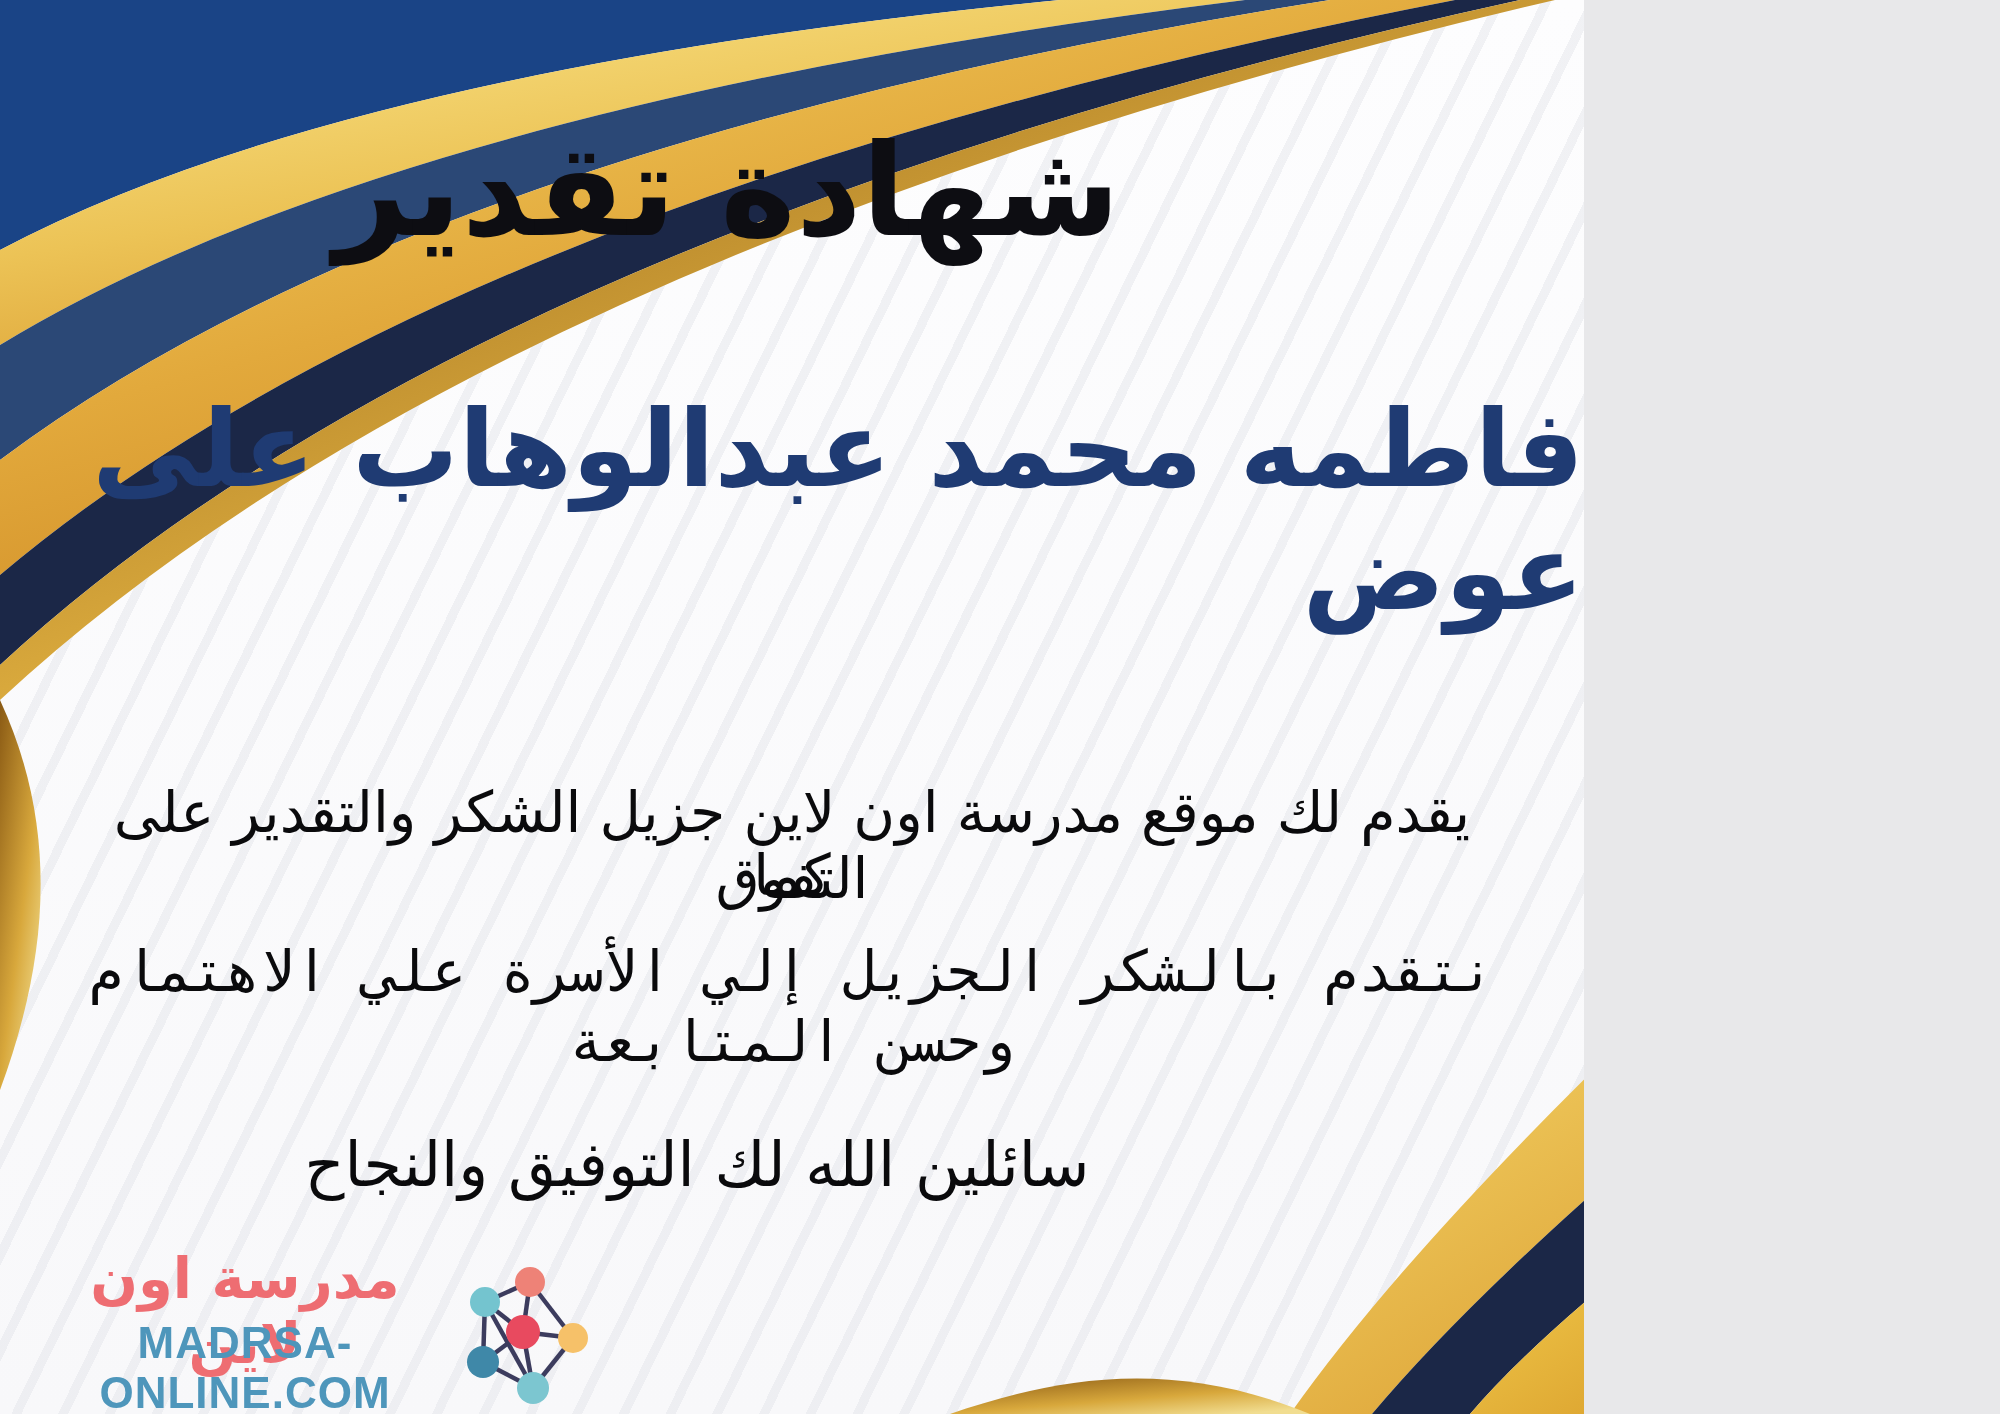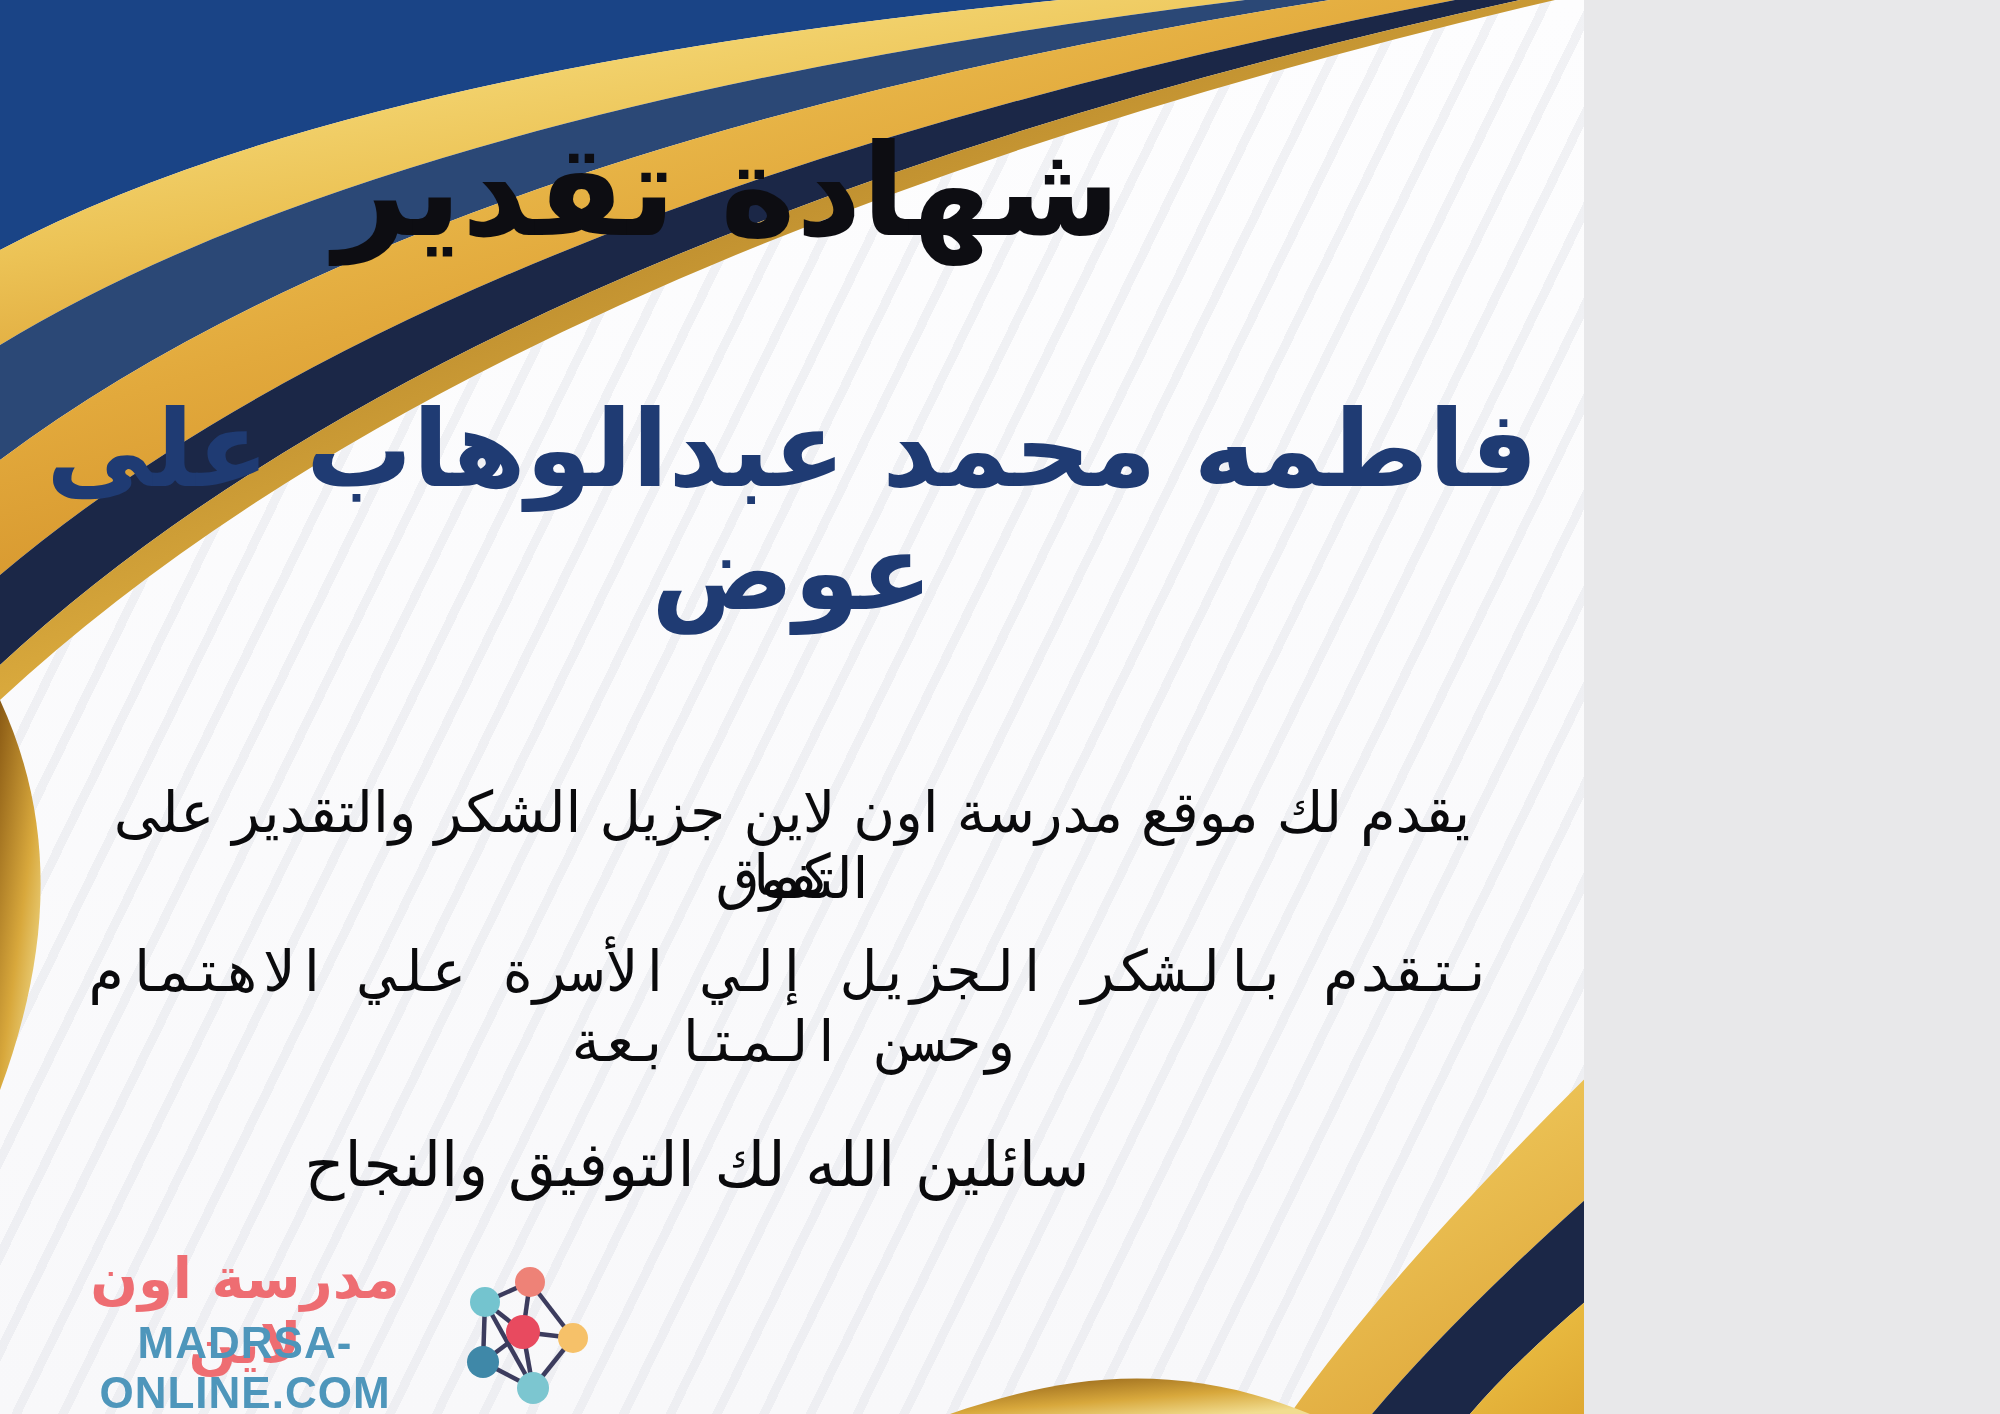--- a/index.html
+++ b/index.html
@@ -12,21 +12,21 @@
   }
   .corner-svg{position:absolute;left:0;top:0;width:2000px;height:1414px;}
 
   
   .cert-title{
     position:absolute;left:0;right:0;top:116px;text-align:center;
     transform:translateX(-65px);
     font-size:128px;font-weight:bold;color:#0d0d12;letter-spacing:0px;
   }
   .cert-name{
-    position:absolute;left:0;right:0;top:388px;text-align:center;
+    position:absolute;left:0;right:0;top:388px;text-align:right;
     font-size:106px;font-weight:bold;color:#1f3b73;
   }
   .body-line{
     position:absolute;left:60px;right:60px;text-align:center;
     font-size:57px;color:#0a0a0c;
   }
   .line1{top:779px;}
   .line2{top:842px;display:flex;justify-content:center;align-items:center;}
   .line3{top:938px;font-family:Liberation Mono, monospace;}
   .score{

